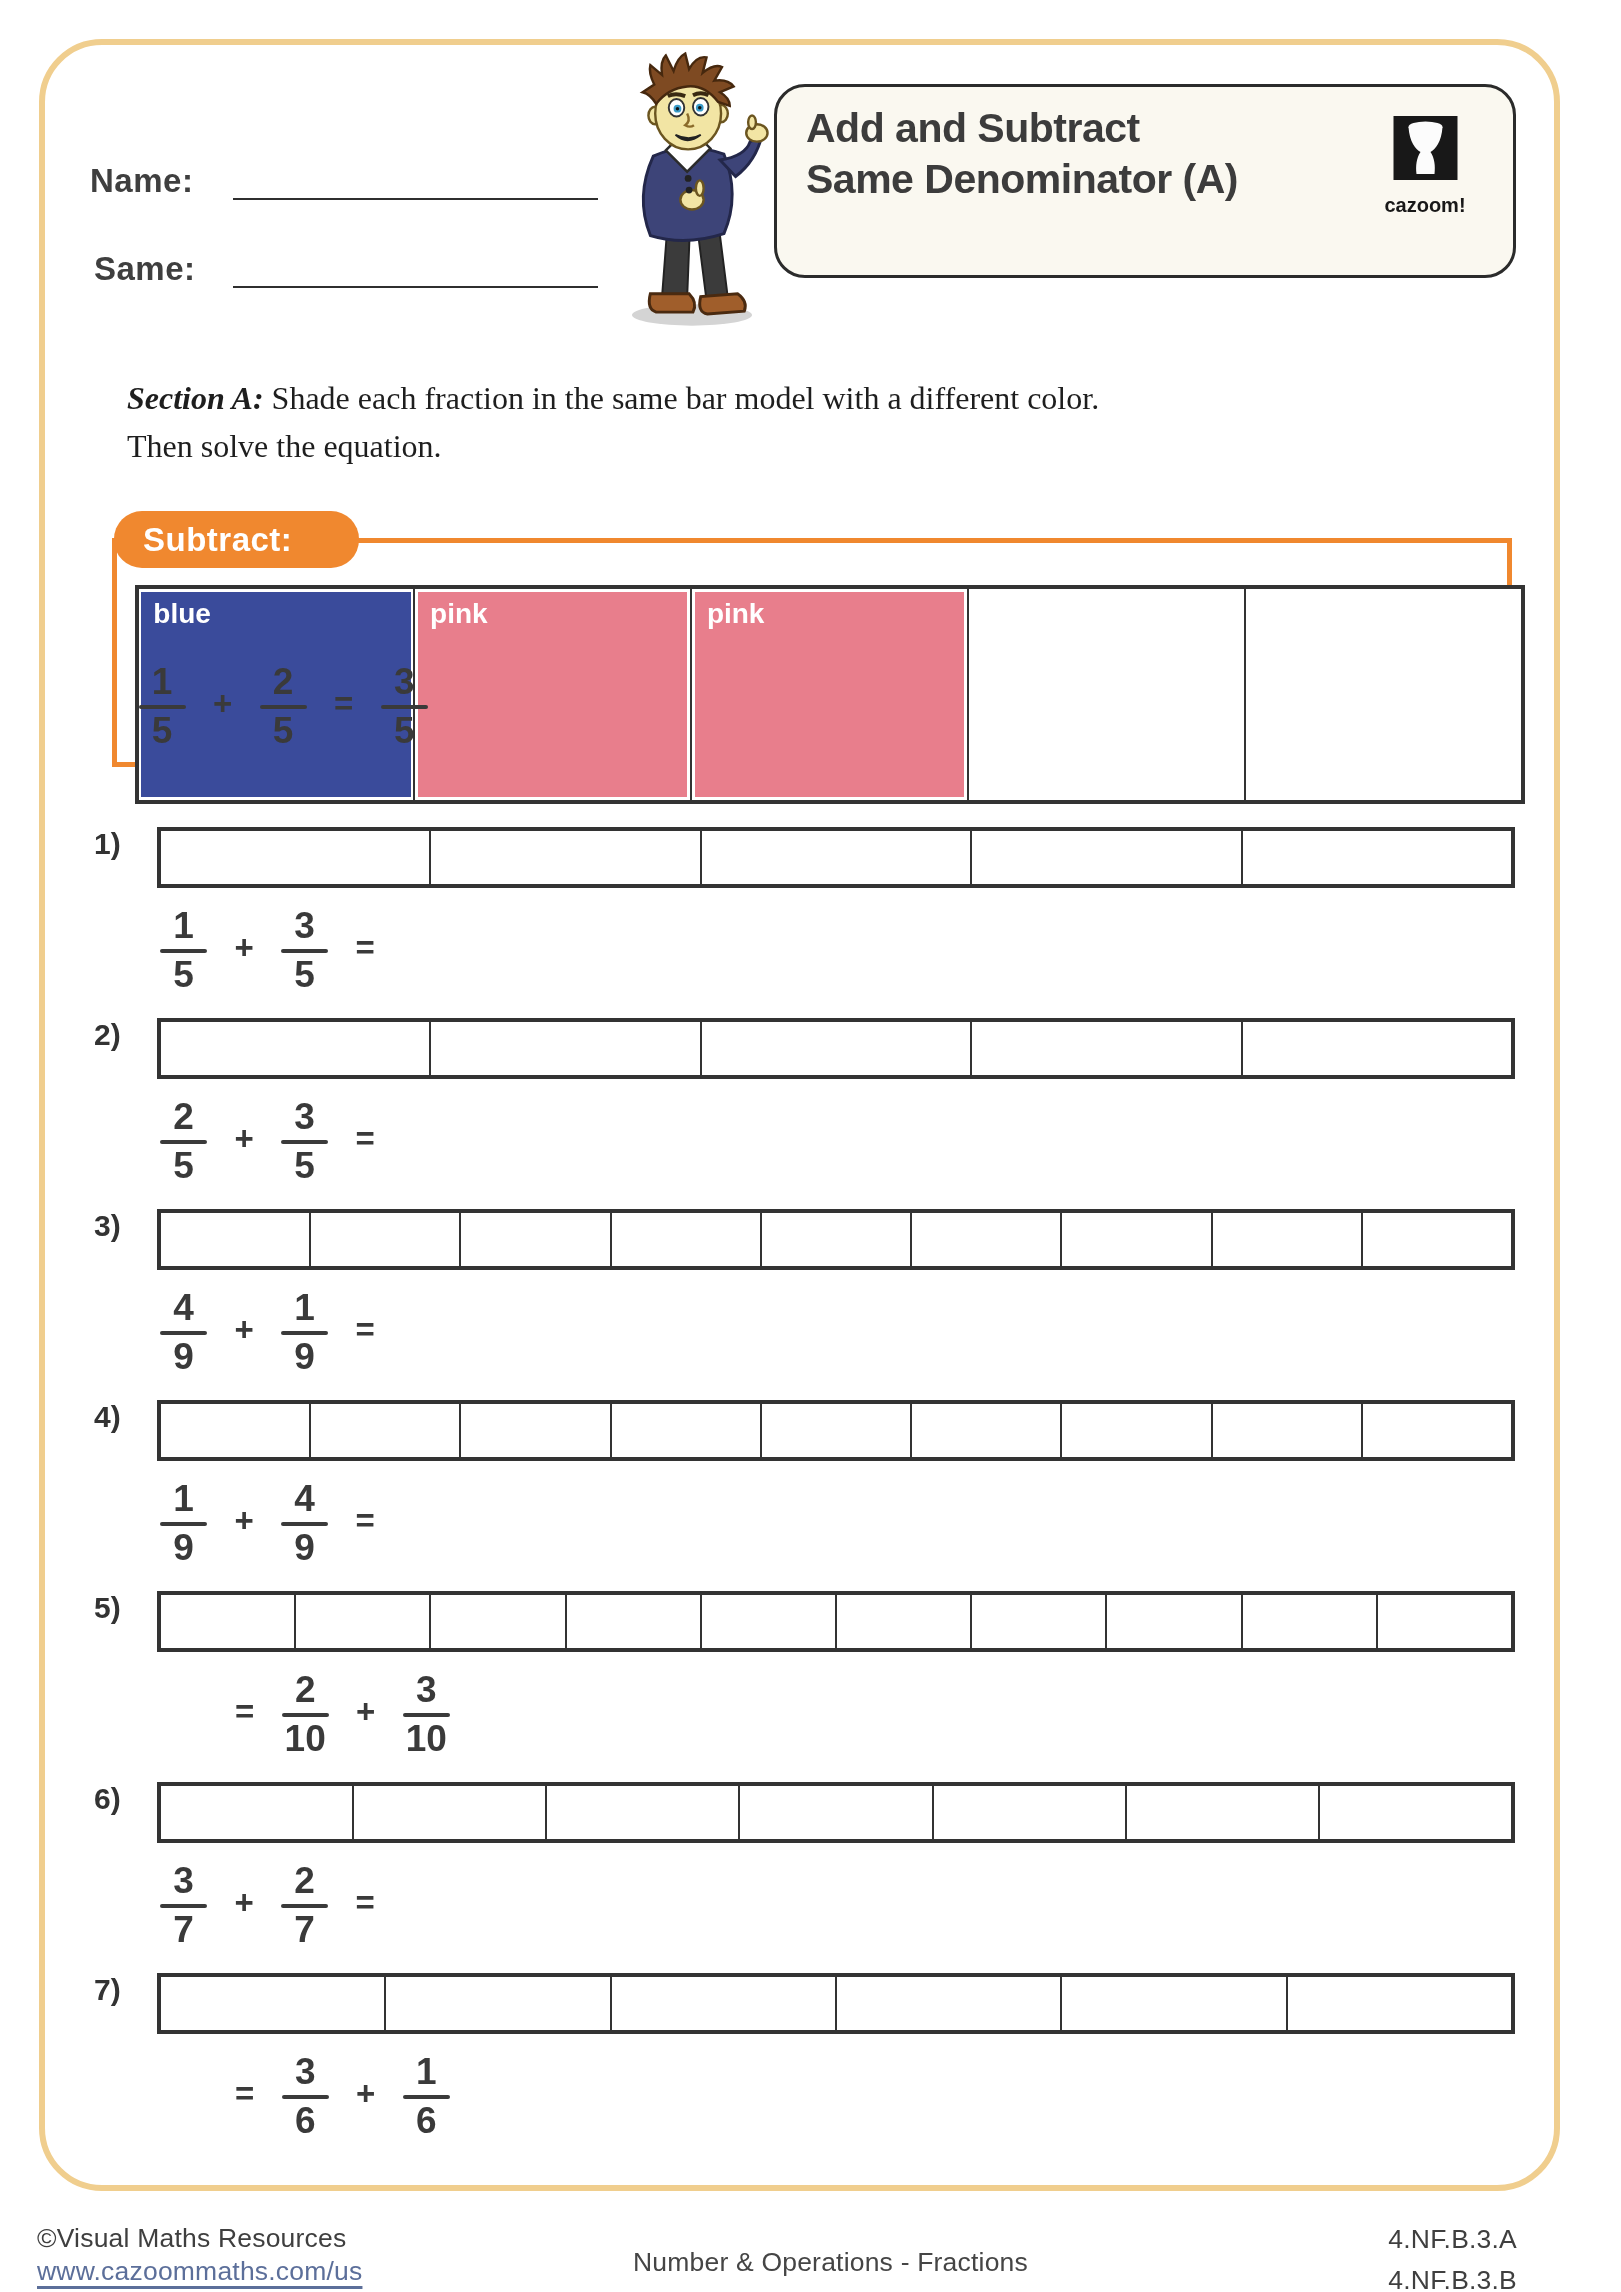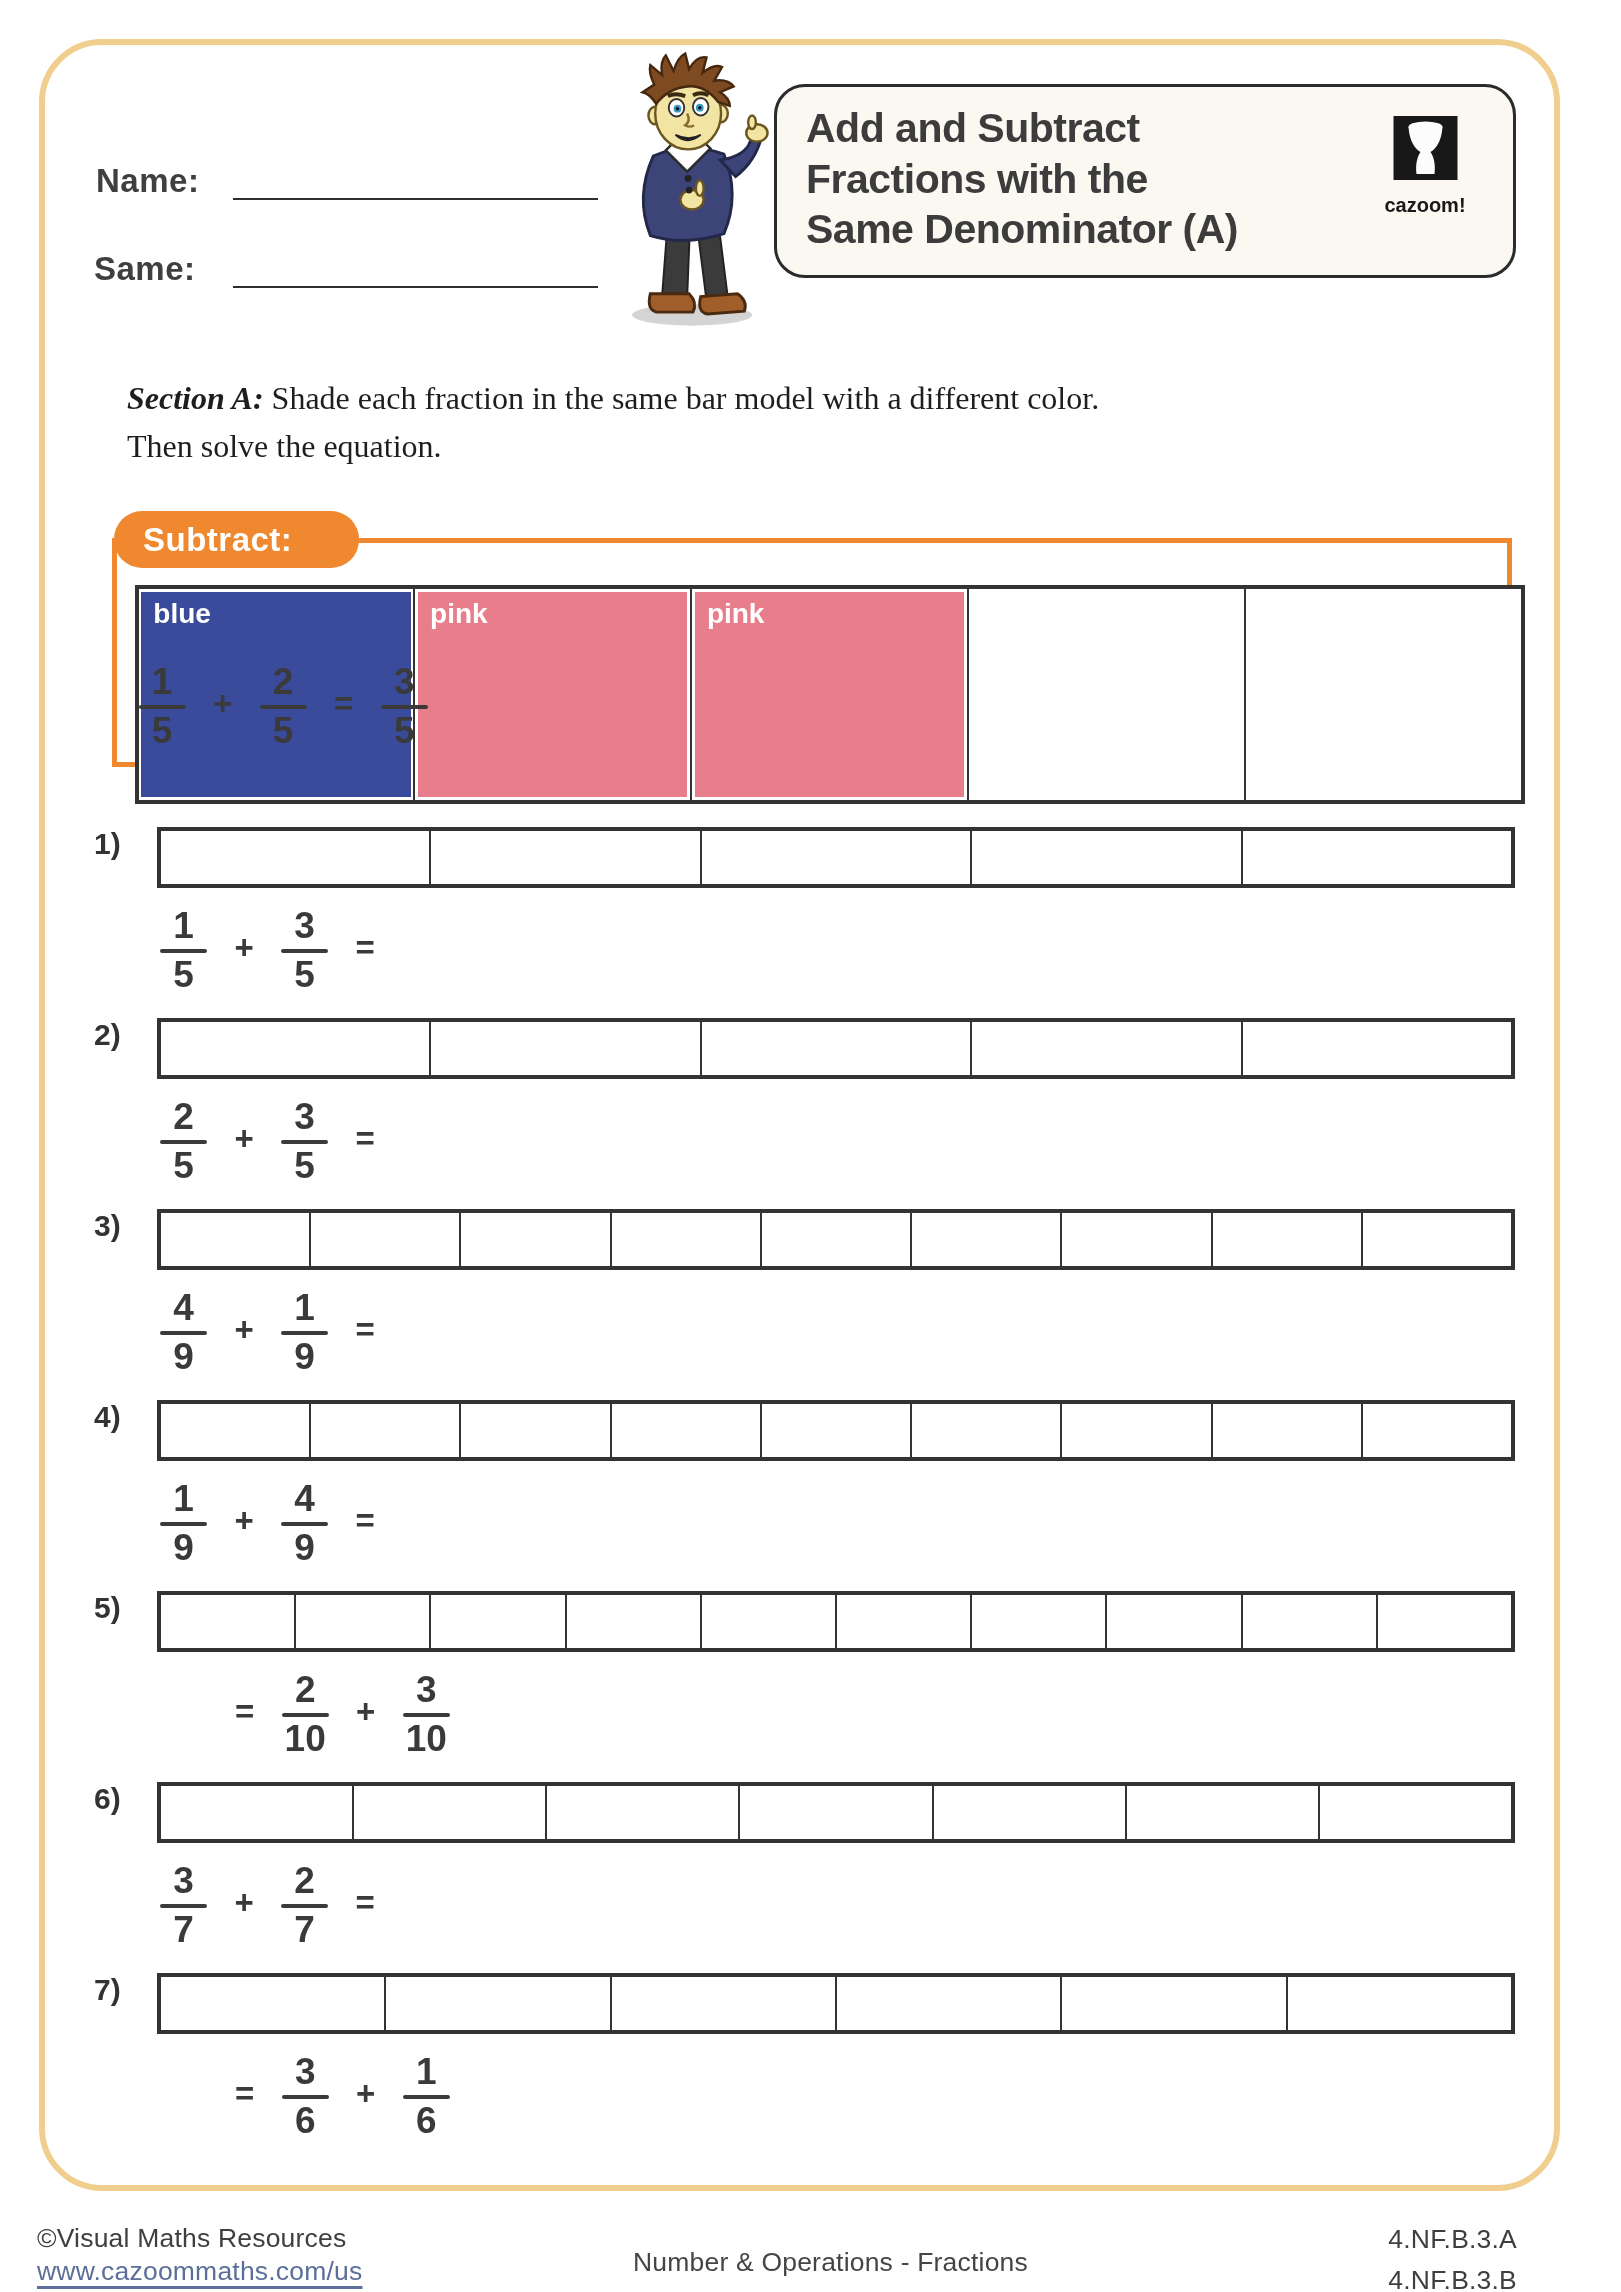--- a/index.html
+++ b/index.html
@@ -66,21 +66,21 @@
             text-underline-offset:5.9px;cursor:pointer;}
   .foot-center{left:0;right:0;top:2247px;text-align:center;color:#454545;margin-left:40px;}
   .foot-std{right:104px;top:2219px;text-align:right;line-height:1.55;}
 </style>
 </head>
 <body>
 
 <div id="page">
   <div class="page-frame"></div>
 
-  <div class="hdr-label" style="left:96px;top:162px;">Name:</div>
+  <div class="hdr-label" style="left:90px;top:162px;">Name:</div>
   <div class="hdr-line" style="left:233px;top:163px;"></div>
   <div class="hdr-label" style="left:94px;top:250px;">Same:</div>
   <div class="hdr-line" style="left:233px;top:251px;"></div>
 
   <div class="mascot">
     <svg viewBox="0 0 190 290" width="184" height="282">
       <ellipse cx="95" cy="272" rx="62" ry="11" fill="#C9C9C9" opacity="0.8"></ellipse>
       <path d="M70,175 L64,254 L90,254 L93,178 Z" fill="#3B3B3B" stroke="#222" stroke-width="2"></path>
       <path d="M100,178 L110,257 L132,254 L122,175 Z" fill="#3B3B3B" stroke="#222" stroke-width="2"></path>
       <path d="M52,250 Q48,266 58,269 L96,269 Q101,259 92,250 Z" fill="#A05E2B" stroke="#4A2A10" stroke-width="3"></path>
@@ -107,21 +107,20 @@
       <path d="M70,46 Q78,42 88,46" stroke="#3A2A12" stroke-width="4" fill="none"></path>
       <path d="M96,45 Q104,41 112,45" stroke="#3A2A12" stroke-width="4" fill="none"></path>
       <path d="M90,64 Q94,72 88,76 Q93,79 97,76" stroke="#8A6A2A" stroke-width="2.5" fill="none"></path>
       <path d="M78,86 Q90,97 104,86 Q92,93 78,86 Z" fill="#222" stroke="#222" stroke-width="2"></path>
     </svg>
   </div>
 
   <div class="title-box">
     <div class="title-text">
       <div>Add and Subtract</div>
-      <div>Fractions with the</div>
       <div>Same Denominator (A)</div>
     </div>
     <div class="logo">
       <svg viewBox="0 0 64 76">
         <rect width="64" height="64" fill="#181818"></rect>
         <ellipse cx="32" cy="11" rx="17" ry="5.5" fill="#FCFCFC"></ellipse>
         <path d="M15,11 C16,26 22,33 27,36 C23,42 22,50 23,58 L41,58 C42,50 41,42 37,36 C42,33 48,26 49,11 Z" fill="#FCFCFC"></path>
       </svg>
       <div class="logo-text">cazoom!</div>
     </div>

